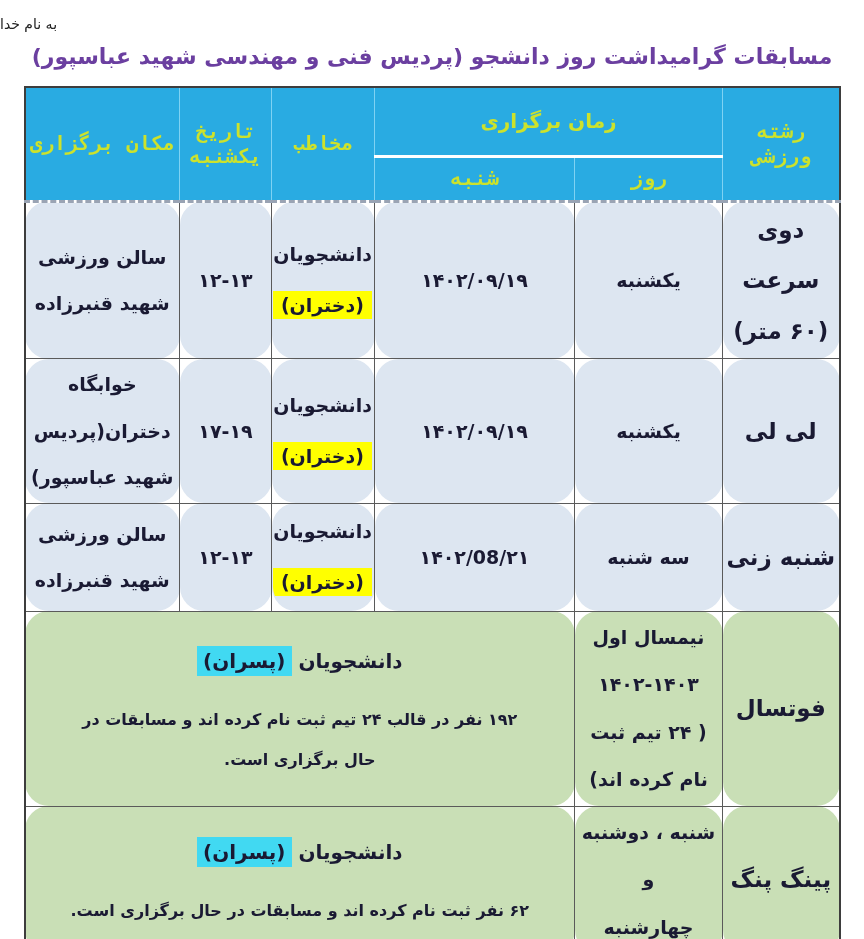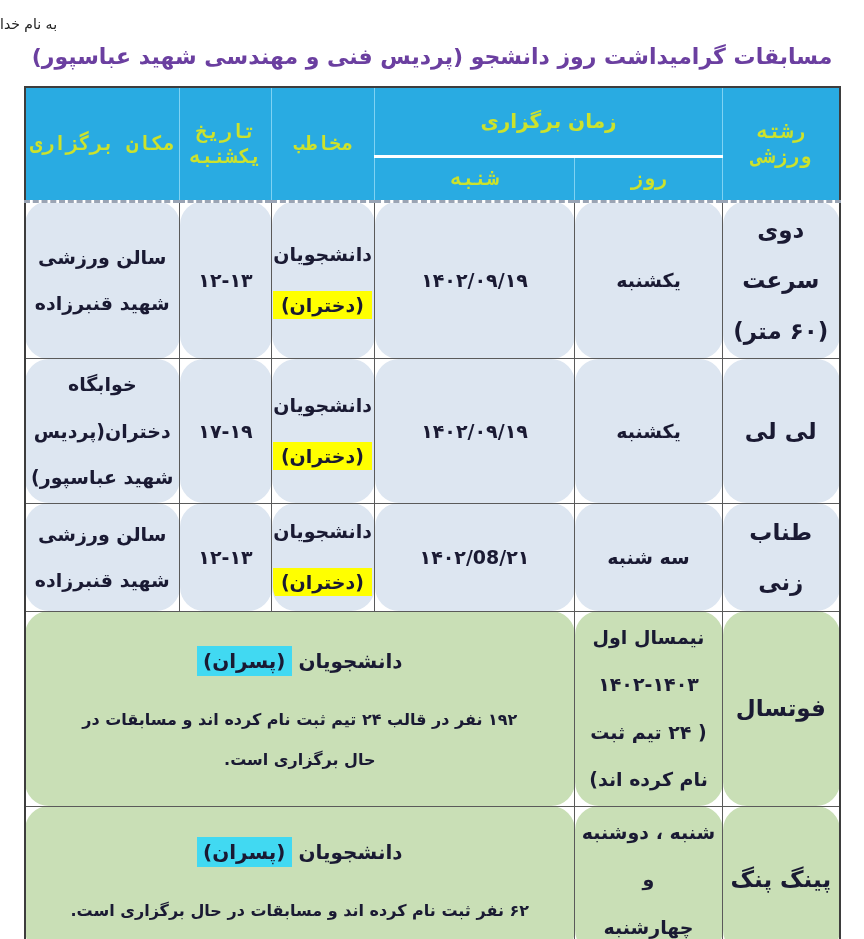--- a/index.html
+++ b/index.html
@@ -88,21 +88,21 @@
           <div class="line">دانشجویان</div>
           <div class="line"><span class="hl-yellow">(دختران)</span></div>
         </td>
         <td><span class="ltr">۱۷-۱۹</span></td>
         <td class="loc">خوابگاه
 دختران(پردیس
 شهید عباسپور)</td>
       </tr>
 
       <tr class="r3">
-        <td class="sport">طناب زنی</td>
+        <td class="sport">شنبه زنی</td>
         <td>سه شنبه</td>
         <td><span class="ltr">۱۴۰۲/08/۲۱</span></td>
         <td class="aud">
           <div class="line">دانشجویان</div>
           <div class="line"><span class="hl-yellow">(دختران)</span></div>
         </td>
         <td><span class="ltr">۱۲-۱۳</span></td>
         <td class="loc">سالن ورزشی
 شهید قنبرزاده</td>
       </tr>

